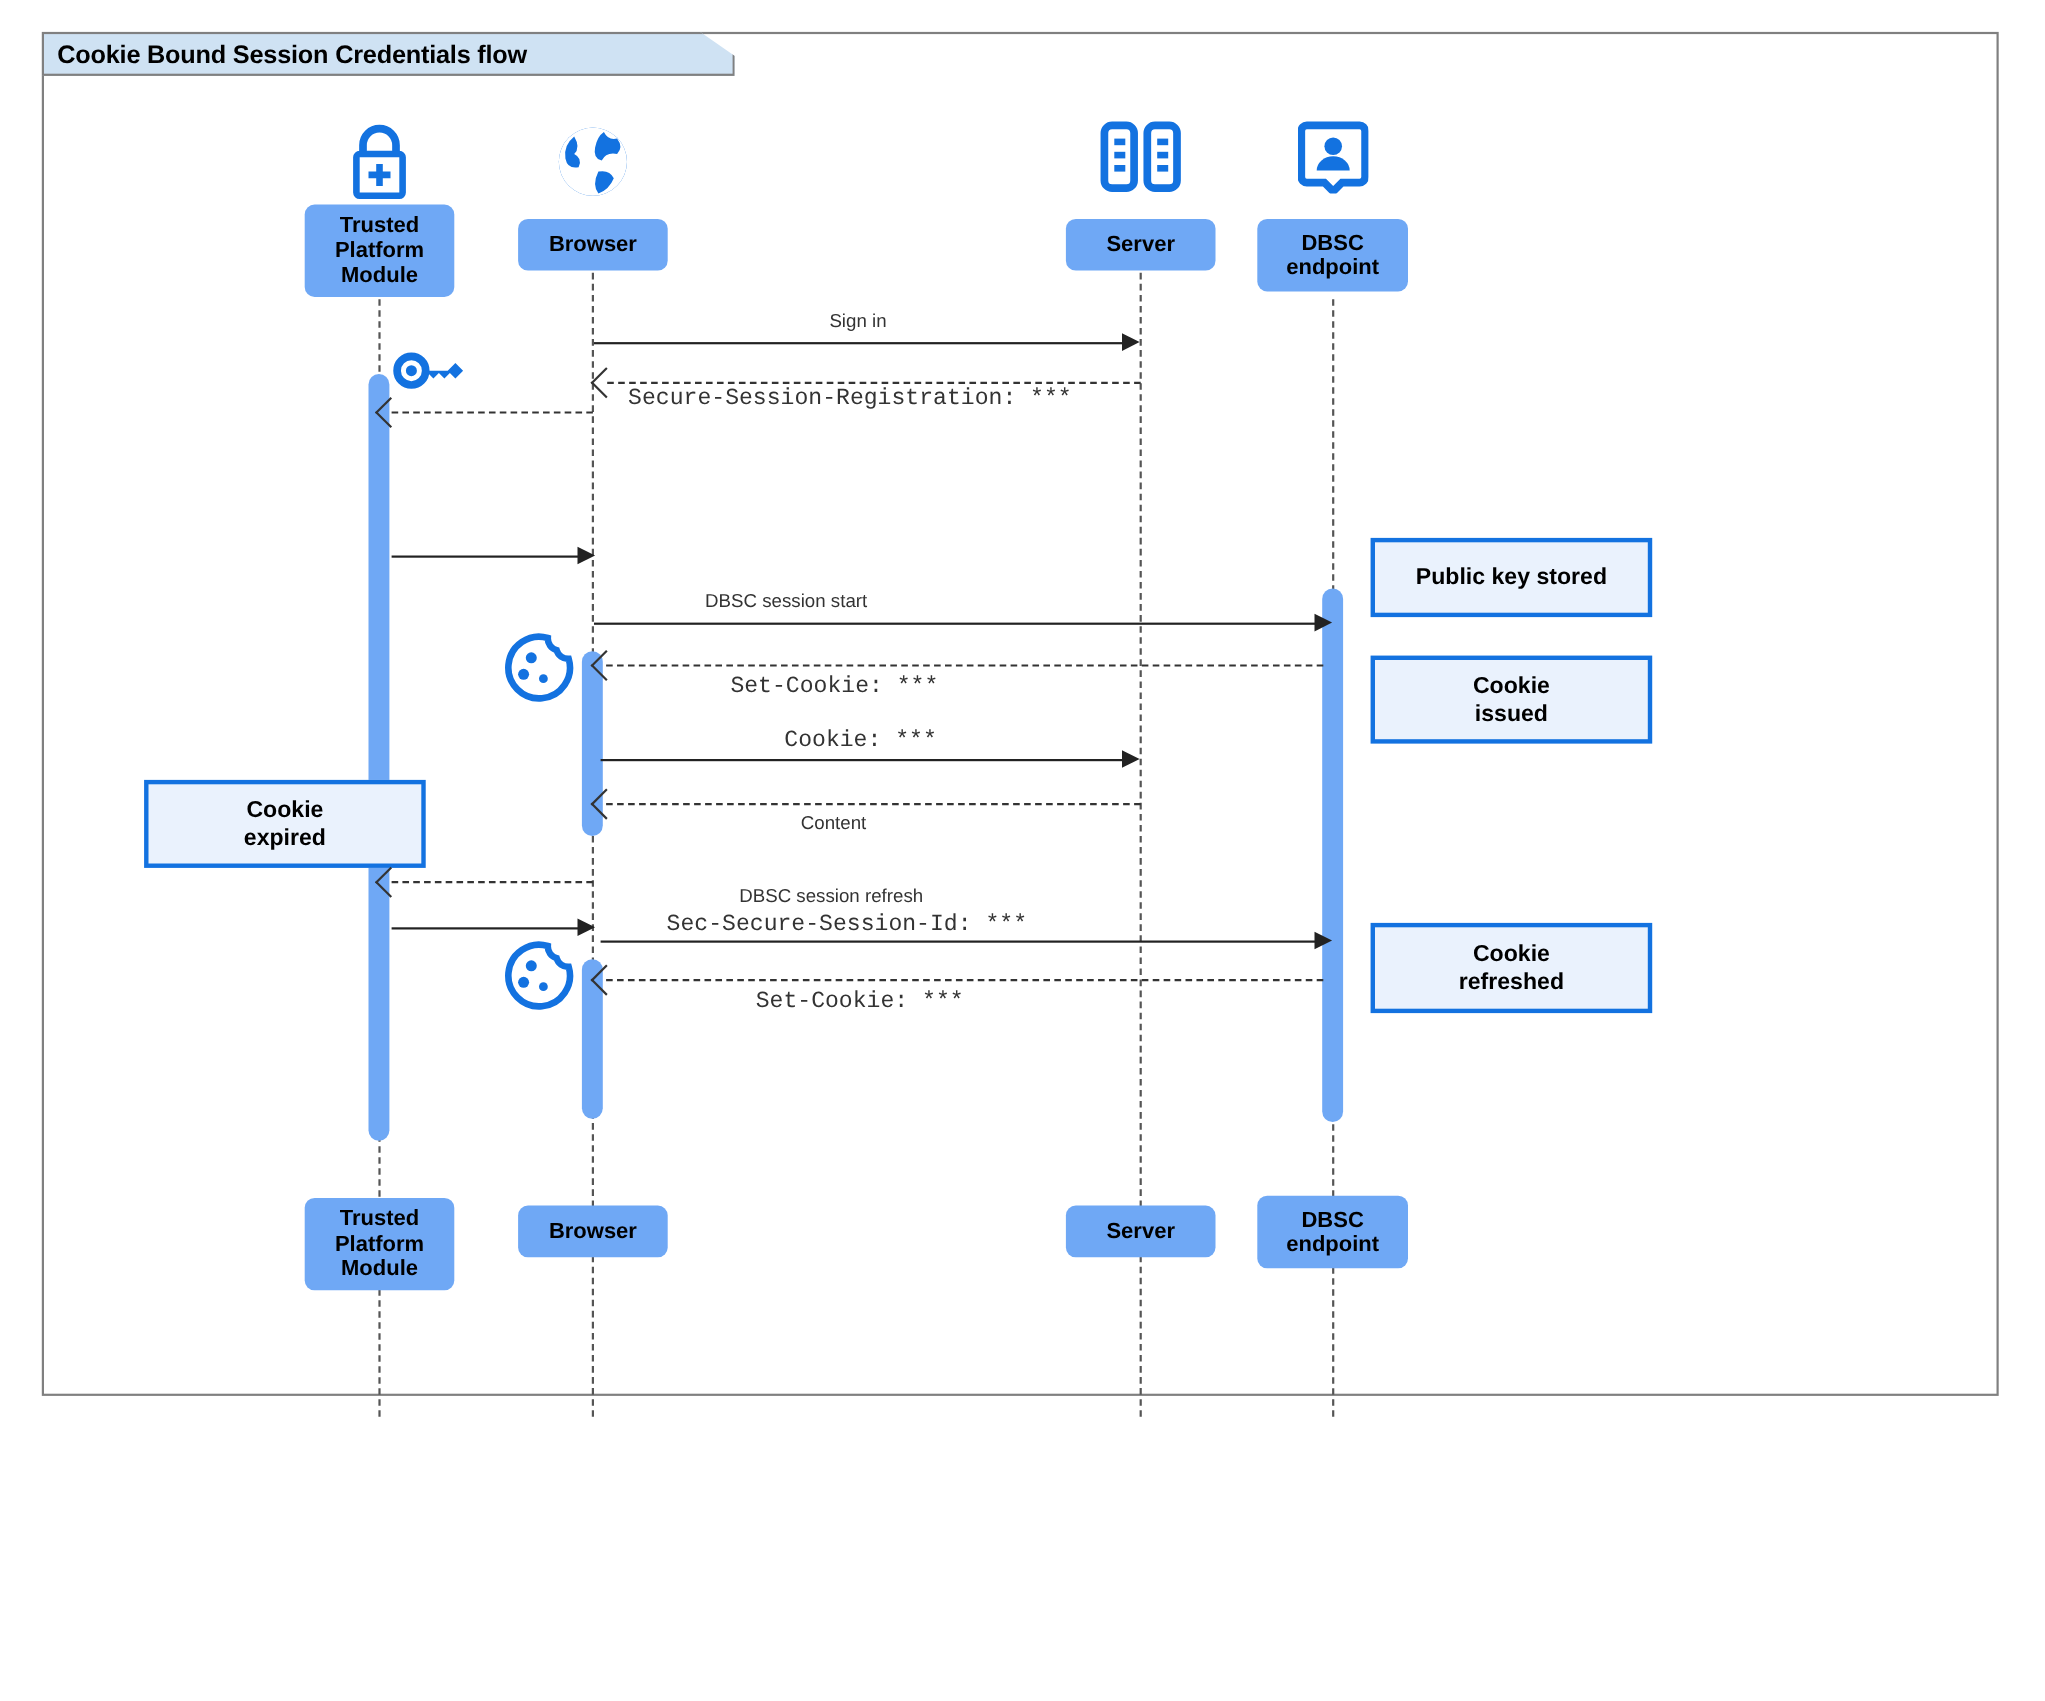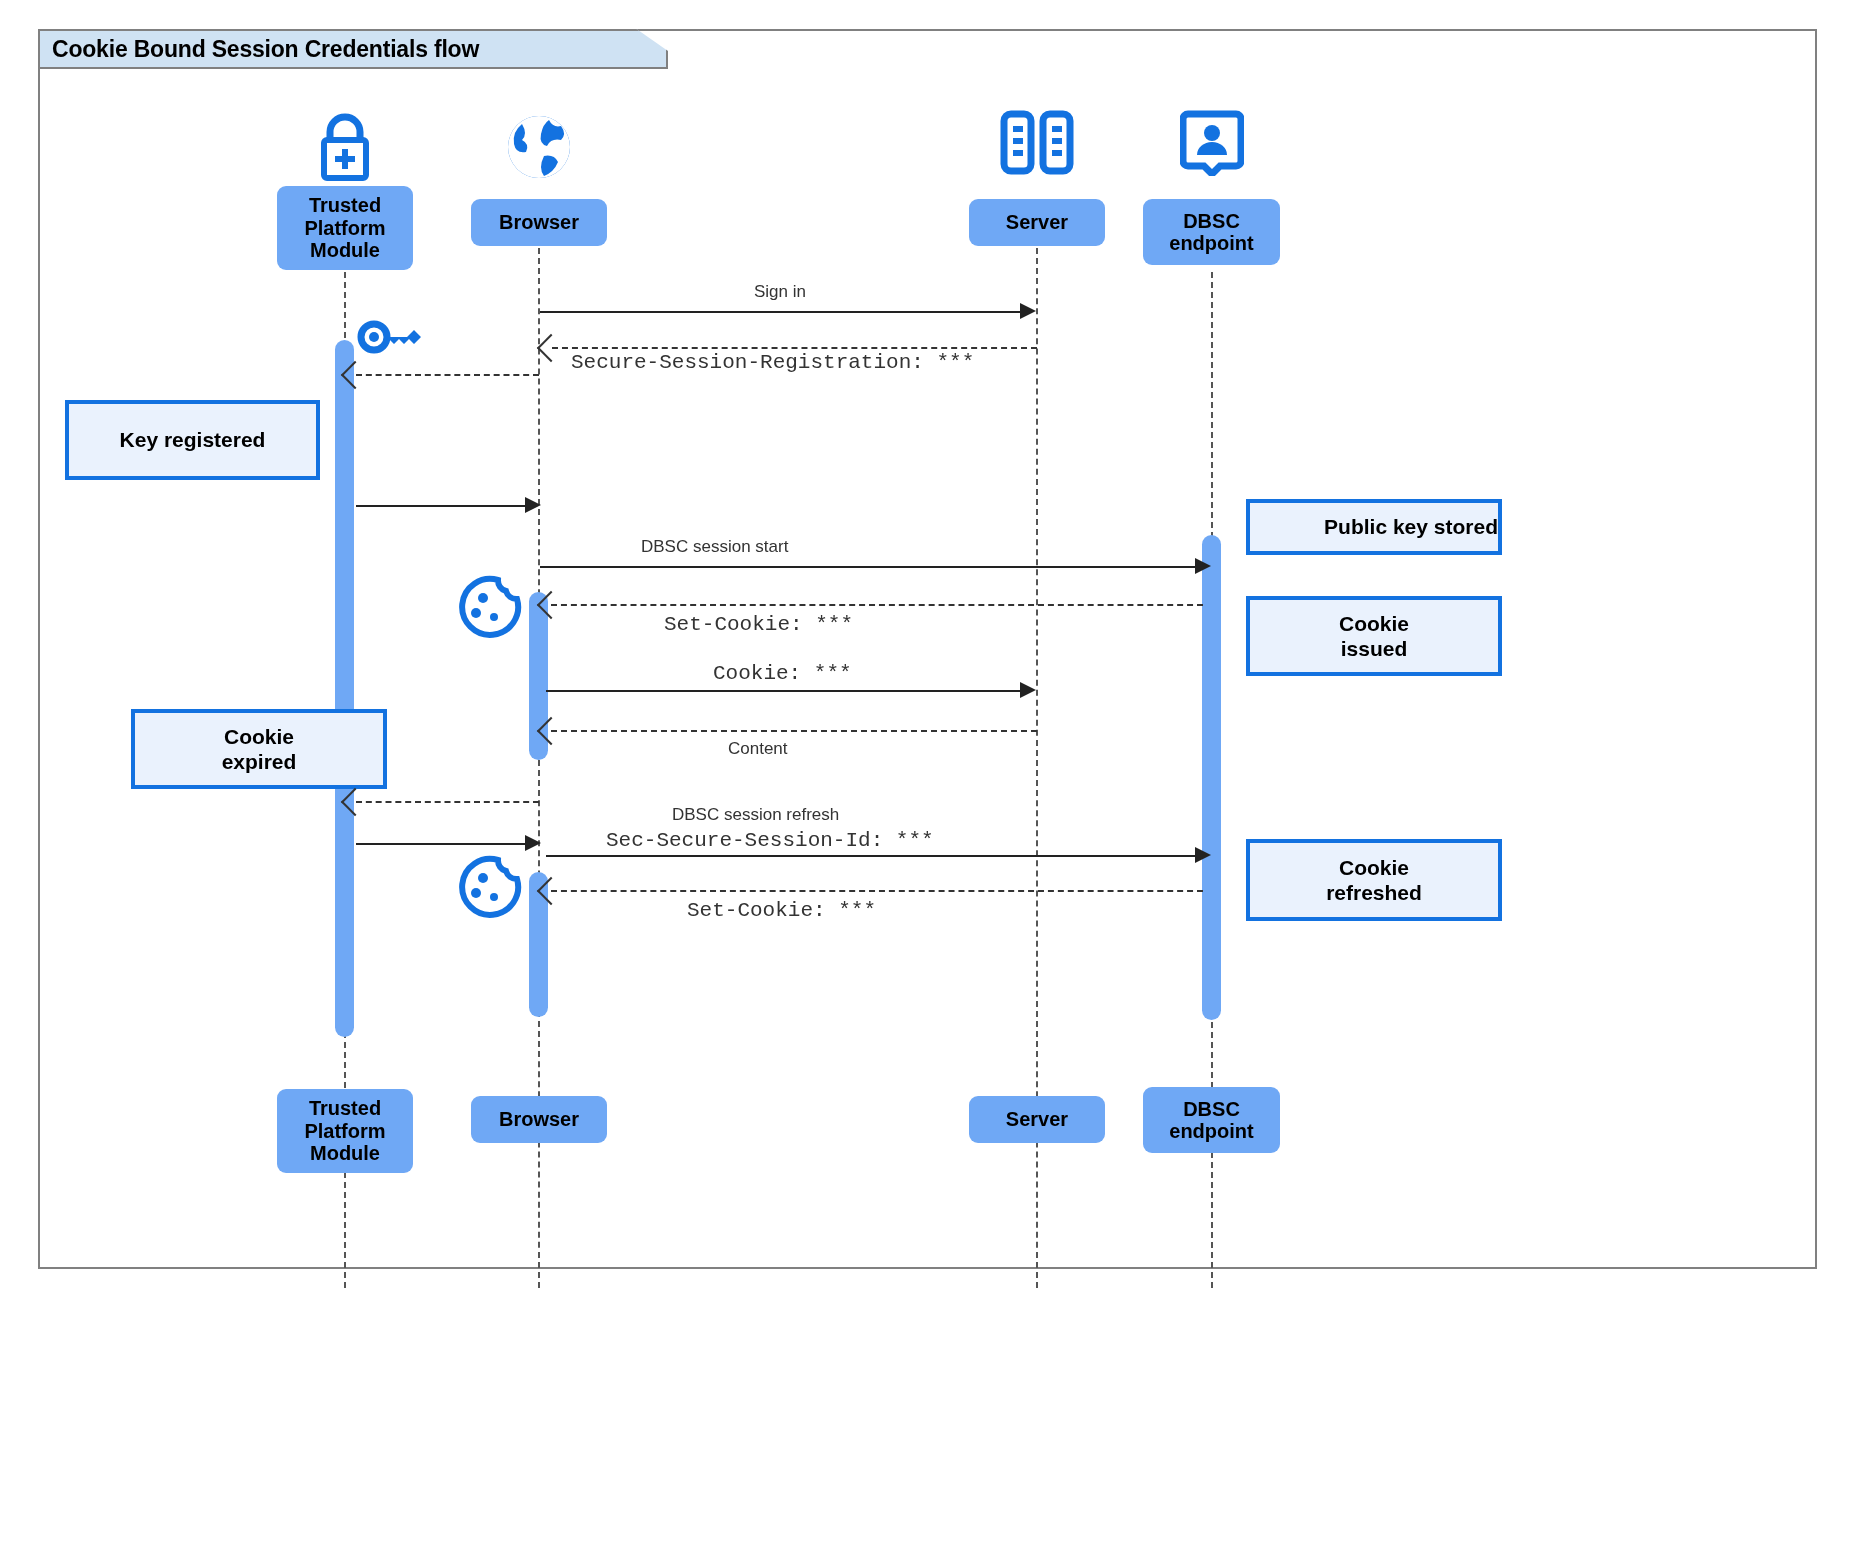--- a/index.html
+++ b/index.html
@@ -152,29 +152,26 @@
   </div>
   <div class="icon" style="left:456px;top:855px;width:66px;height:66px;">
     <svg width="66" height="66" viewBox="0 0 66 66">
       <path d="M42 5 a28 28 0 1 0 19 19 a11 11 0 0 1 -11 -8 a11 11 0 0 1 -8 -11 z" fill="#fff" stroke="#1372e0" stroke-width="6"></path>
       <circle cx="27" cy="23" r="5" fill="#1372e0"></circle>
       <circle cx="20" cy="38" r="5" fill="#1372e0"></circle>
       <circle cx="38" cy="42" r="4" fill="#1372e0"></circle>
     </svg>
   </div>
 
-  <div class="note" style="left:65px;top:400px;width:255px;height:80px;">
-    <span style="white-space:pre-line;">Key registered</span>
-  </div>
   <div class="note" style="left:131px;top:709px;width:256px;height:80px;">
     <span style="white-space:pre-line;">Cookie
 expired</span>
   </div>
 
-  <div class="note" style="left:1246px;top:499px;width:256px;height:56px;justify-content:flex-end;">
+  <div class="note" style="left:1246px;top:489px;width:256px;height:72px;">
     <span style="white-space:pre-line;">Public key stored</span>
   </div>
   <div class="note" style="left:1246px;top:596px;width:256px;height:80px;">
     <span style="white-space:pre-line;">Cookie
 issued</span>
   </div>
   <div class="note" style="left:1246px;top:839px;width:256px;height:82px;">
     <span style="white-space:pre-line;">Cookie
 refreshed</span>
   </div>

